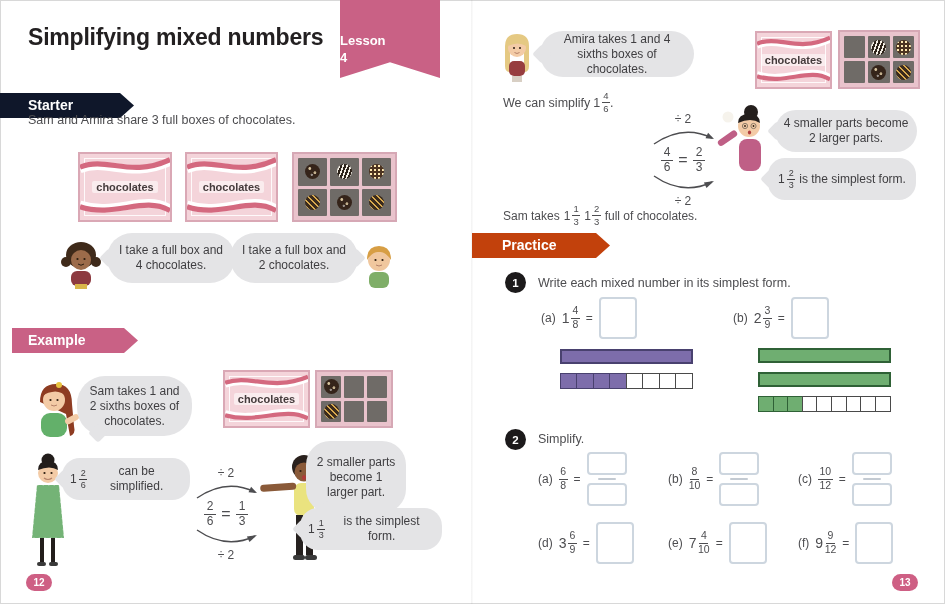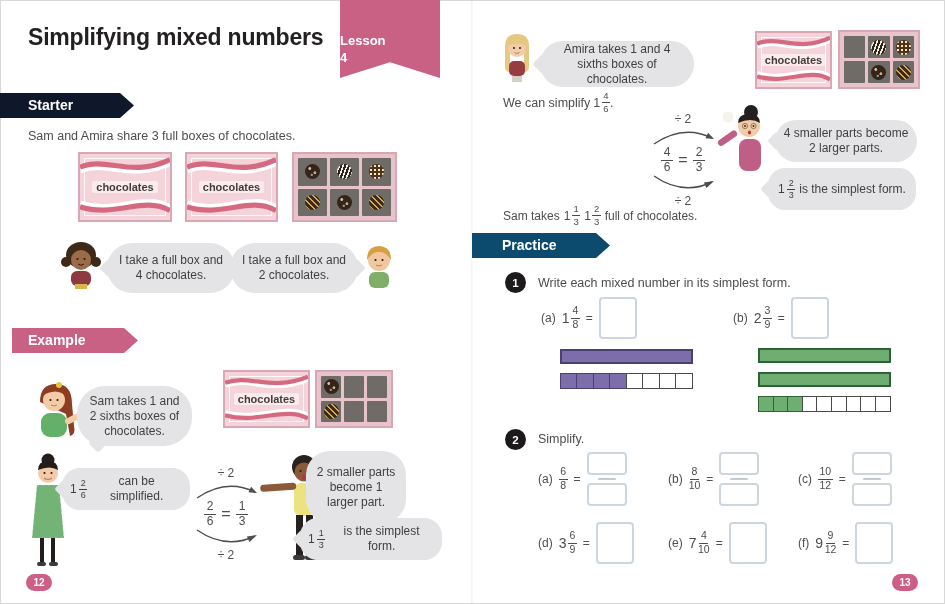--- a/index.html
+++ b/index.html
@@ -14,34 +14,34 @@
 
   
   .title { left:28px; top:24px; font-size:23px; font-weight:700; color:#232021; letter-spacing:-.2px; }
   .lesson-ribbon { left:340px; top:0; width:100px; height:82px; background:#c96185;
     clip-path:polygon(0 0,100% 0,100% 95%,50% 76%,0 95%);
     color:#fff; text-align:left; padding-top:33px; font-weight:700; font-size:13px; line-height:1.3; }
   .banner { height:25px; color:#fff; font-weight:700; font-size:14px; line-height:25px;
     clip-path:polygon(0 0,calc(100% - 14px) 0,100% 50%,calc(100% - 14px) 100%,0 100%); }
   .banner.starter { left:0; top:93px; width:134px; background:#0f172a; padding-left:28px; }
   .banner.example { left:12px; top:328px; width:126px; background:#c96185; padding-left:16px; }
-  .banner.practice { left:472px; top:233px; width:138px; background:#0c4a6e; padding-left:30px; }
+  .banner.practice { left:472px; top:233px; width:138px; background:#c2410c; padding-left:30px; }
 
   .text-line { font-size:12.5px; color:#4d4d50; display:flex; align-items:center; gap:4px; white-space:nowrap; }
 
   
   .frac { display:inline-flex; flex-direction:column; align-items:center; font-size:9.5px; line-height:1.12; }
   .frac .fnum { border-bottom:1px solid currentColor; padding:0 1.5px 0.5px; }
   .frac .fden { padding-top:0.5px; }
   .mixed { display:inline-flex; align-items:center; gap:1.5px; }
 
   
   .bubble { position:absolute; background:#e4e4e6; color:#3f3e41; font-size:12px; font-weight:500;
     display:flex; align-items:center; justify-content:center; text-align:center;
-    line-height:1.25; padding:21px 8px;margin-top:10px; }
+    line-height:1.25; padding:21px 8px; }
   .bubble .frac { font-size:9px; margin:0 1px; }
   .bubble::before { content:''; position:absolute; width:14px; height:14px; background:#e4e4e6;
     transform:rotate(45deg); border-radius:3px; }
   .tail-l::before { left:-5px; top:50%; margin-top:-7px; }
   .tail-r::before { right:-5px; top:50%; margin-top:-7px; }
   .tail-bl::before { left:14px; bottom:-4px; }
 
   
   .choc-closed { position:absolute; background:#f4d4da; border:2px solid #daa8b5; overflow:hidden;
     display:flex; align-items:center; justify-content:center; }
@@ -107,21 +107,21 @@
 
   <div class="abs title">Simplifying mixed numbers</div>
 
   <div class="abs lesson-ribbon">
     <div>Lesson</div>
     <div>4</div>
   </div>
 
   <div class="abs banner starter">Starter</div>
 
-  <div class="abs text-line" style="left:28px;top:129px">Sam and Amira share 3 full boxes of chocolates.</div>
+  <div class="abs text-line" style="left:28px;top:113px">Sam and Amira share 3 full boxes of chocolates.</div>
 
   <div class="choc-closed" style="left:78px;top:152px;width:94px;height:70px">
     <svg viewBox="0 0 100 70" preserveAspectRatio="none">
       <path class="w" d="M0,16 C30,4 55,28 100,8" stroke="#ffffff" stroke-width="9" fill="none"></path>
       <path d="M0,14 C30,2 55,26 100,6" stroke="#d4697f" stroke-width="5.5" fill="none"></path>
       <path d="M0,54 C40,66 70,42 100,58" stroke="#ffffff" stroke-width="9" fill="none"></path>
       <path d="M0,56 C40,68 70,44 100,60" stroke="#d4697f" stroke-width="5.5" fill="none"></path>
     </svg>
     <span class="choc-label">chocolates</span>
   </div>

